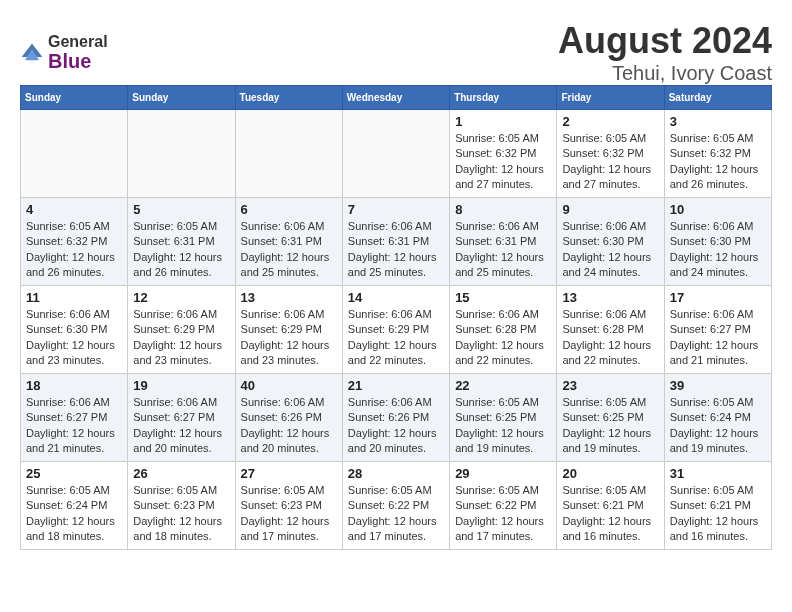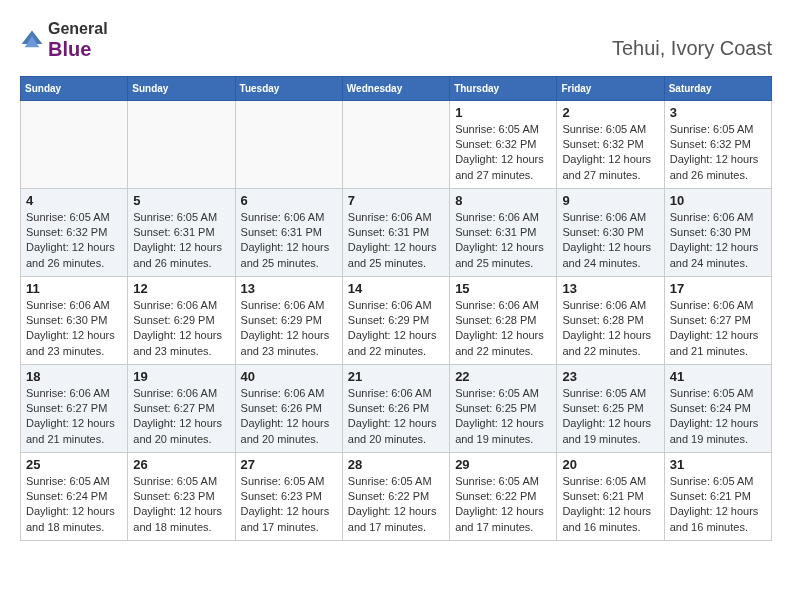--- a/index.html
+++ b/index.html
@@ -6,22 +6,22 @@
     body {
       font-family: Arial, sans-serif;
       background: #fff;
       width: 792px;
       min-height: 612px;
       padding: 20px;
     }
     .header {
       display: flex;
       justify-content: space-between;
-      align-items: flex-end;
-      margin-bottom: 16px;
+      align-items: center;
+      margin-bottom: 0;
     }
     .logo {
       display: flex;
       align-items: center;
       gap: 4px;
     }
     .logo-text {
       display: flex;
       flex-direction: column;
       line-height: 1.1;
@@ -102,20 +102,21 @@
     <svg class="logo-icon" viewBox="0 0 30 30" xmlns="http://www.w3.org/2000/svg">
       <polygon points="15,3 28,20 2,20" fill="#4a7ab5"></polygon>
       <polygon points="15,10 24,24 6,24" fill="#6a9ad5"></polygon>
     </svg>
     <div class="logo-text">
       <span class="logo-general">General</span>
       <span class="logo-blue">Blue</span>
     </div>
   </div>
   <div class="title-block">
+    <div class="title-month">August 2024</div>
     <div class="title-location">Tehui, Ivory Coast</div>
   </div>
 </div>
 
 <table class="calendar">
   <thead>
     <tr>
       <th>Sunday</th>
       <th>Sunday</th>
       <th>Tuesday</th>
@@ -292,21 +293,21 @@
 and 19 minutes.</div>
         </td>
         <td>
           <div class="day-number">23</div>
           <div class="day-info" style="white-space: pre-line;">Sunrise: 6:05 AM
 Sunset: 6:25 PM
 Daylight: 12 hours
 and 19 minutes.</div>
         </td>
         <td>
-          <div class="day-number">41</div>
+          <div class="day-number">39</div>
           <div class="day-info" style="white-space: pre-line;">Sunrise: 6:05 AM
 Sunset: 6:24 PM
 Daylight: 12 hours
 and 19 minutes.</div>
         </td>
       </tr>
       <tr>
         <td>
           <div class="day-number">25</div>
           <div class="day-info" style="white-space: pre-line;">Sunrise: 6:05 AM

